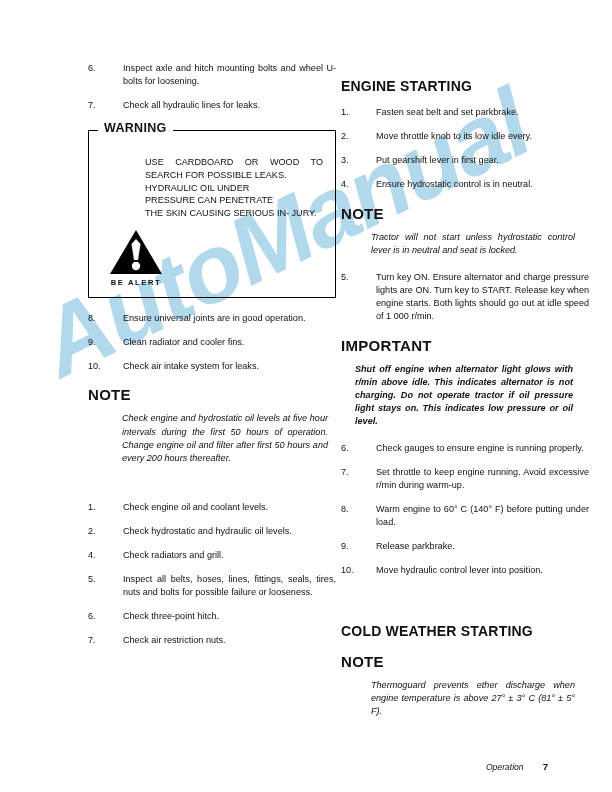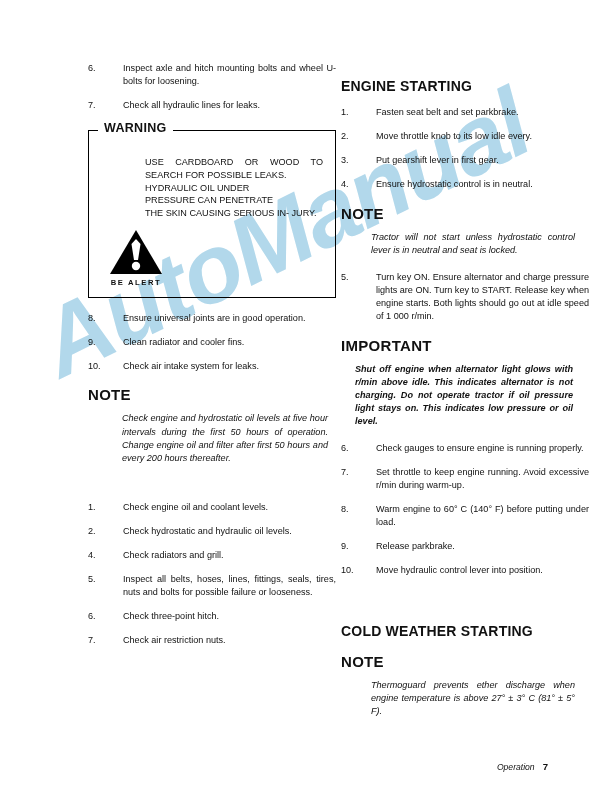--- a/index.html
+++ b/index.html
@@ -167,21 +167,21 @@
   }
 
   
   .footer {
     position: absolute;
     right: 64px;
     bottom: 20px;
     z-index: 10;
     display: flex;
     align-items: baseline;
-    gap: 8px;
+    gap: 19px;
   }
   .footer-sec {
     font-size: 8.6px;
     font-style: italic;
   }
   .footer-page {
     font-size: 9.6px;
     font-weight: bold;
   }
   .gap-md { height: 20px; }

